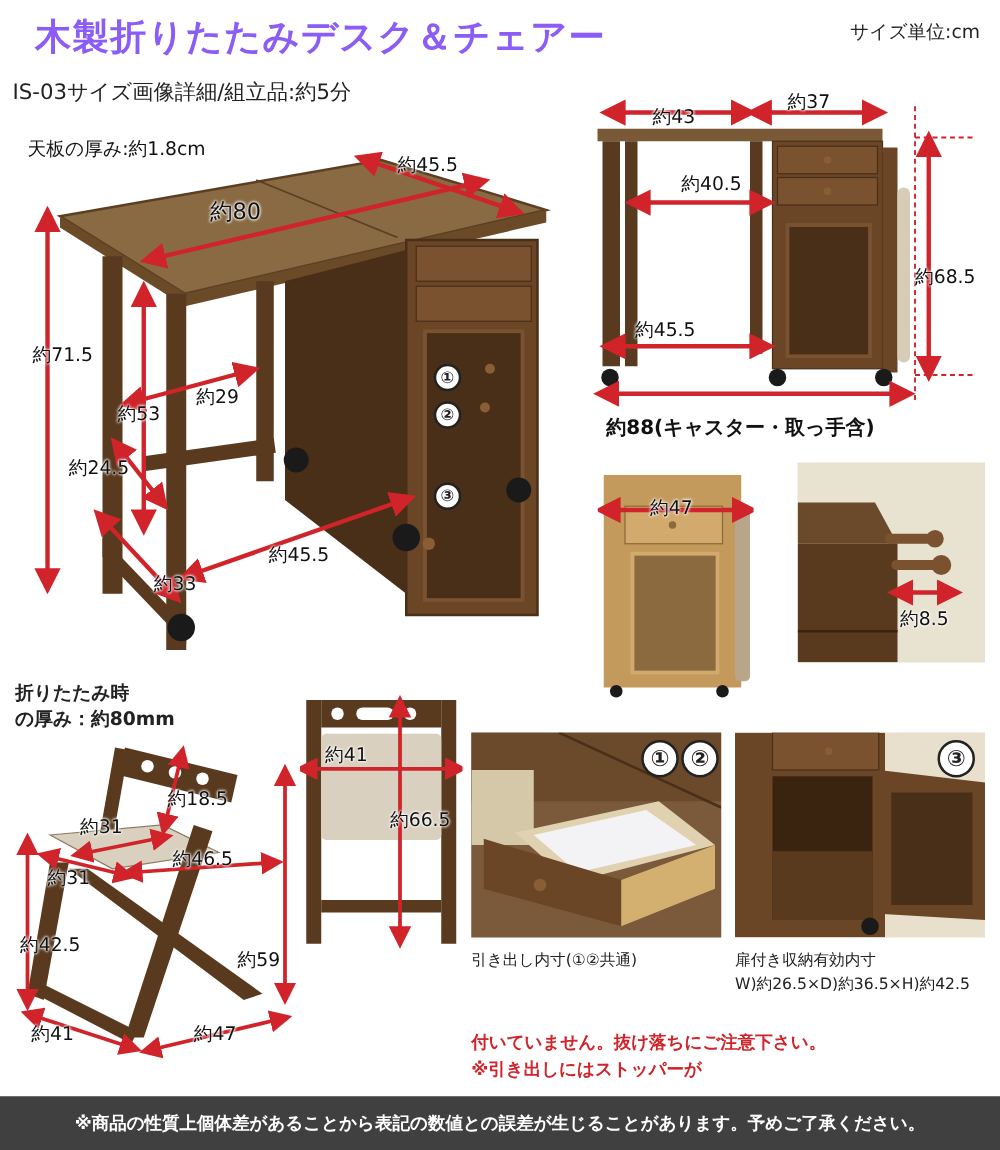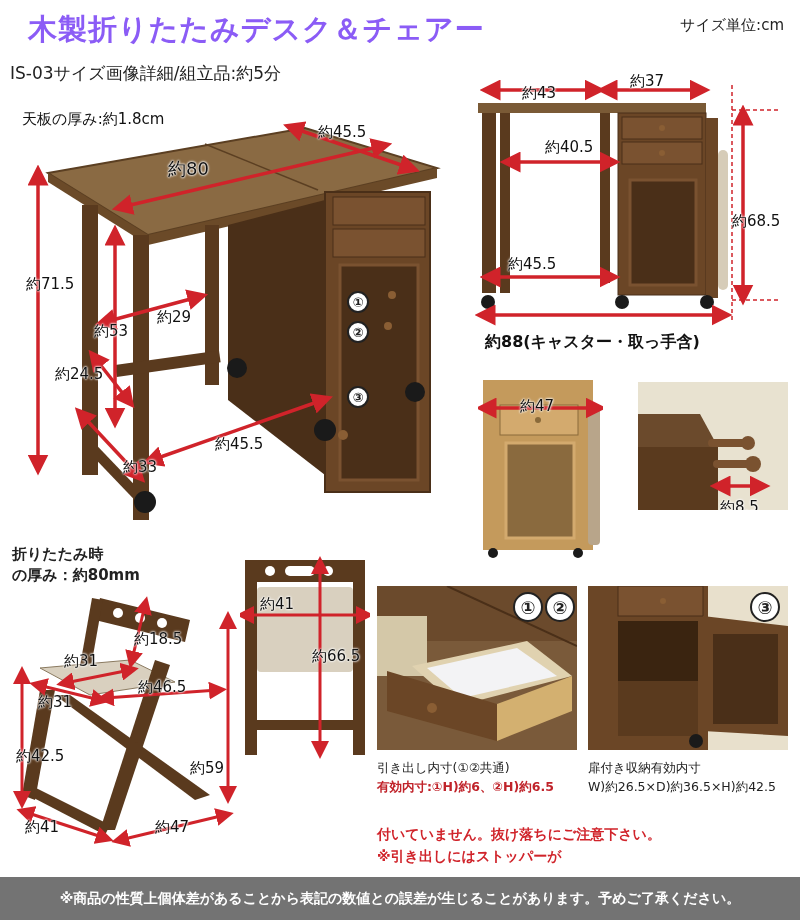--- a/index.html
+++ b/index.html
@@ -13,21 +13,21 @@
 
   .lbl { position: absolute; font-size: 15px; color: #111; white-space: nowrap; text-shadow: 0 0 2px #fff, 0 0 2px #fff, 0 0 3px #fff; }
   .lbl-big { font-size: 18px; text-align: center; }
 
   .photo { position: absolute; overflow: hidden; }
 
   .caption { position: absolute; font-size: 12.5px; line-height: 19px; color: #222; white-space: nowrap; }
   .caption .red { color: #c0232a; font-weight: bold; }
   .warn { position: absolute; font-size: 14px; line-height: 22px; color: #d0232a; font-weight: bold; white-space: nowrap; }
 
-  .footer { position: absolute; left: 0; top: 877px; width: 800px; height: 43px; background: #737373; color: #fff; font-size: 14px; display: flex; align-items: center; justify-content: center; white-space: nowrap; font-weight: bold; }
+  .footer { position: absolute; left: 0; top: 877px; width: 800px; height: 43px; background: #404040; color: #fff; font-size: 14px; display: flex; align-items: center; justify-content: center; white-space: nowrap; font-weight: bold; }
 
   .circ { position: absolute; width: 22px; height: 22px; border: 2px solid #222; border-radius: 50%; background: #fff; font-size: 13px; display: flex; align-items: center; justify-content: center; font-weight: bold; }
   .circ-lg { width: 30px; height: 30px; font-size: 18px; border-width: 2.5px; }
   svg { position: absolute; left: 0; top: 0; }
 </style>
 </head>
 <body>
 
 <div class="abs title">木製折りたたみデスク＆チェアー</div>
 <div class="abs unit">サイズ単位:cm</div>
@@ -147,21 +147,21 @@
     <rect x="28" y="68" width="68" height="95" fill="#8a6a3e" stroke="#d3aa6e" stroke-width="3"></rect>
     <circle cx="60" cy="45" r="3" fill="#8a6a3a"></circle>
     <rect x="110" y="30" width="12" height="140" rx="4" fill="#b8a58a"></rect>
     <circle cx="15" cy="178" r="5" fill="#1a1a1a"></circle>
     <circle cx="100" cy="178" r="5" fill="#1a1a1a"></circle>
     <line x1="8" y1="33" x2="118" y2="33" stroke="#d0232a" stroke-width="3.5" marker-start="url(#ah3)" marker-end="url(#ah3)"></line>
   </svg>
   <div class="lbl" style="left:42px;top:22px;">約47</div>
 </div>
 
-<div class="photo" style="left:638px;top:382px;width:150px;height:128px;background:#e8e2d0;text-decoration:underline;">
+<div class="photo" style="left:638px;top:370px;width:150px;height:160px;background:#e8e2d0;text-decoration:underline;">
   <svg width="150" height="160" viewBox="0 0 150 160">
     <defs>
       <marker id="ah4" markerWidth="6" markerHeight="6" refX="3" refY="3" orient="auto-start-reverse">
           <path d="M0,0 L6,3 L0,6 z" fill="#d0232a"></path>
         </marker>
     </defs>
     <polygon points="0,32 62,32 80,65 0,65" fill="#6b4a2c"></polygon>
     <rect x="0" y="65" width="80" height="95" fill="#5a3a1e"></rect>
     <line x1="0" y1="135" x2="80" y2="135" stroke="#3a2410" stroke-width="2"></line>
     <rect x="70" y="57" width="40" height="8" rx="4" fill="#7a5230"></rect>
@@ -262,21 +262,20 @@
     <polygon points="30,95 110,95 110,150 30,150" fill="#5a3a1e"></polygon>
     <polygon points="115,30 200,40 200,150 115,145" fill="#6b4626"></polygon>
     <rect x="125" y="48" width="65" height="90" fill="#4a2f18"></rect>
     <circle cx="108" cy="155" r="7" fill="#1a1a1a"></circle>
   </svg>
   <div class="circ circ-lg" style="left:162px;top:6px;">③</div>
 </div>
 
 <div class="caption" style="left:377px;top:758px;">
   <div>引き出し内寸(①②共通)</div>
-  <div class="red">有効内寸:①H)約6、②H)約6.5</div>
 </div>
 <div class="caption" style="left:588px;top:758px;">
   <div>扉付き収納有効内寸</div>
   <div>W)約26.5×D)約36.5×H)約42.5</div>
 </div>
 
 <div class="warn" style="left:377px;top:823px;">
   <div>付いていません。抜け落ちにご注意下さい。</div>
   <div>※引き出しにはストッパーが</div>
 </div>

